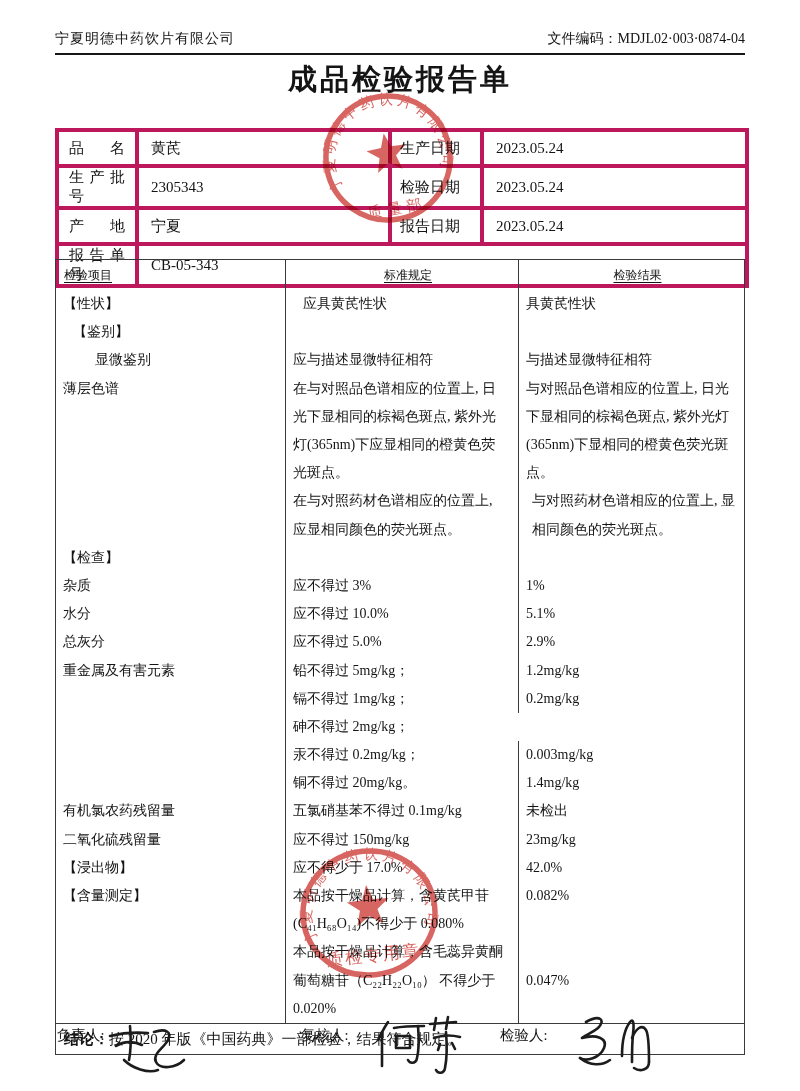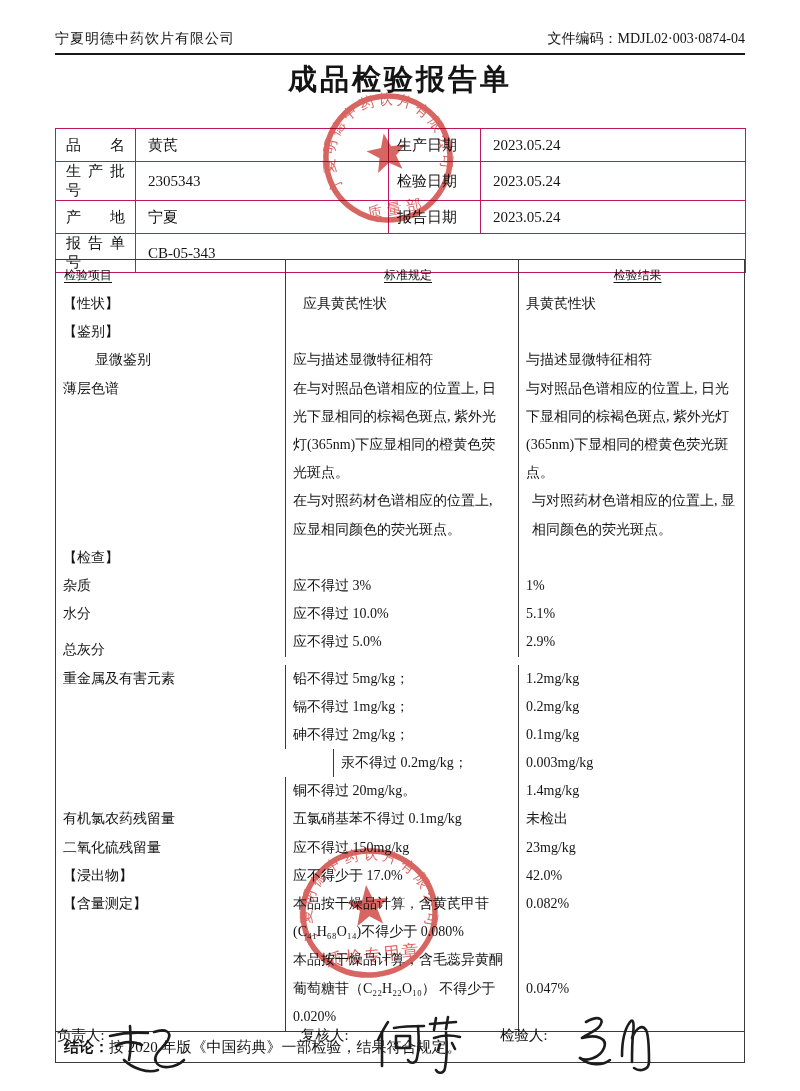--- a/index.html
+++ b/index.html
@@ -9,21 +9,21 @@
 
   
   .company{position:absolute;left:55px;top:30px;font-size:14px;letter-spacing:1px;}
   .doccode{position:absolute;right:55px;top:30px;font-size:14px;}
   .rule{position:absolute;left:55px;top:53px;width:690px;height:2px;background:#161616;}
   .title{position:absolute;left:0;top:60px;width:800px;text-align:center;
          font-size:29px;font-weight:bold;letter-spacing:3px;}
 
   
   .itable{position:absolute;left:55px;top:128px;border-collapse:collapse;table-layout:fixed;width:690px;}
-  .itable td{border:1px solid #be185d;height:32px;font-size:15px;padding:0;vertical-align:middle;}
+  .itable td{border:4px solid #be185d;height:32px;font-size:15px;padding:0;vertical-align:middle;}
   .itable td.lbl{padding:0 10px;text-align:justify;text-align-last:justify;}
   .itable td.val{padding:0 12px;}
   .itable td.dlbl{padding:0 8px;}
 
   
   .insp{position:absolute;left:55px;top:259px;width:690px;border:1px solid #3a3a3a;box-sizing:border-box;background:transparent;}
   .ihead{display:grid;grid-template-columns:229px 233px 226px;}
   .ihead .hcell{height:30px;line-height:30px;font-size:12px;}
   .ihead .hcell u{text-underline-offset:3px;}
   .ihead .hcell.item{padding-left:8px;text-align:left;}
@@ -99,21 +99,21 @@
             <div class="iline">【性状】</div>
           </div>
           <div class="icell standard" style="height: 28.2px; padding-left: 17px;">
             <div class="iline">应具黄芪性状</div>
           </div>
           <div class="icell result" style="height: 28.2px;">
             <div class="iline">具黄芪性状</div>
           </div>
         </div>
         <div class="irow">
-          <div class="icell item" style="height: 28.2px;">
+          <div class="icell item" style="height: 28.2px; margin-left: 10px;">
             <div class="iline">【鉴别】</div>
           </div>
           <div class="icell standard" style="height: 28.2px;"></div>
           <div class="icell result" style="height: 28.2px;"></div>
         </div>
         <div class="irow">
           <div class="icell item" style="height: 28.2px; margin-left: 32px;">
             <div class="iline">显微鉴别</div>
           </div>
           <div class="icell standard" style="height: 28.2px;">
@@ -174,21 +174,21 @@
             <div class="iline">水分</div>
           </div>
           <div class="icell standard" style="height: 28.2px;">
             <div class="iline">应不得过 10.0%</div>
           </div>
           <div class="icell result" style="height: 28.2px;">
             <div class="iline">5.1%</div>
           </div>
         </div>
         <div class="irow">
-          <div class="icell item" style="height: 28.2px; margin-top: 8px;">
+          <div class="icell item" style="height: 28.2px;">
             <div class="iline">总灰分</div>
           </div>
           <div class="icell standard" style="height: 28.2px;">
             <div class="iline">应不得过 5.0%</div>
           </div>
           <div class="icell result" style="height: 28.2px;">
             <div class="iline">2.9%</div>
           </div>
         </div>
         <div class="irow">
@@ -209,27 +209,24 @@
           </div>
           <div class="icell result" style="height: 28.2px;">
             <div class="iline">0.2mg/kg</div>
           </div>
         </div>
         <div class="irow">
           <div class="icell item" style="height: 28.2px;"></div>
           <div class="icell standard" style="height: 28.2px;">
             <div class="iline">砷不得过 2mg/kg；</div>
           </div>
-          <div class="icell result" style="height: 28.2px;">
-            <div class="iline">0.1mg/kg</div>
-          </div>
         </div>
         <div class="irow">
           <div class="icell item" style="height: 28.2px;"></div>
-          <div class="icell standard" style="height: 28.2px; margin-left: 48px;">
+          <div class="icell standard" style="height: 28.2px;">
             <div class="iline">汞不得过 0.2mg/kg；</div>
           </div>
           <div class="icell result" style="height: 28.2px;">
             <div class="iline">0.003mg/kg</div>
           </div>
         </div>
         <div class="irow">
           <div class="icell item" style="height: 28.2px;"></div>
           <div class="icell standard" style="height: 28.2px;">
             <div class="iline">铜不得过 20mg/kg。</div>

